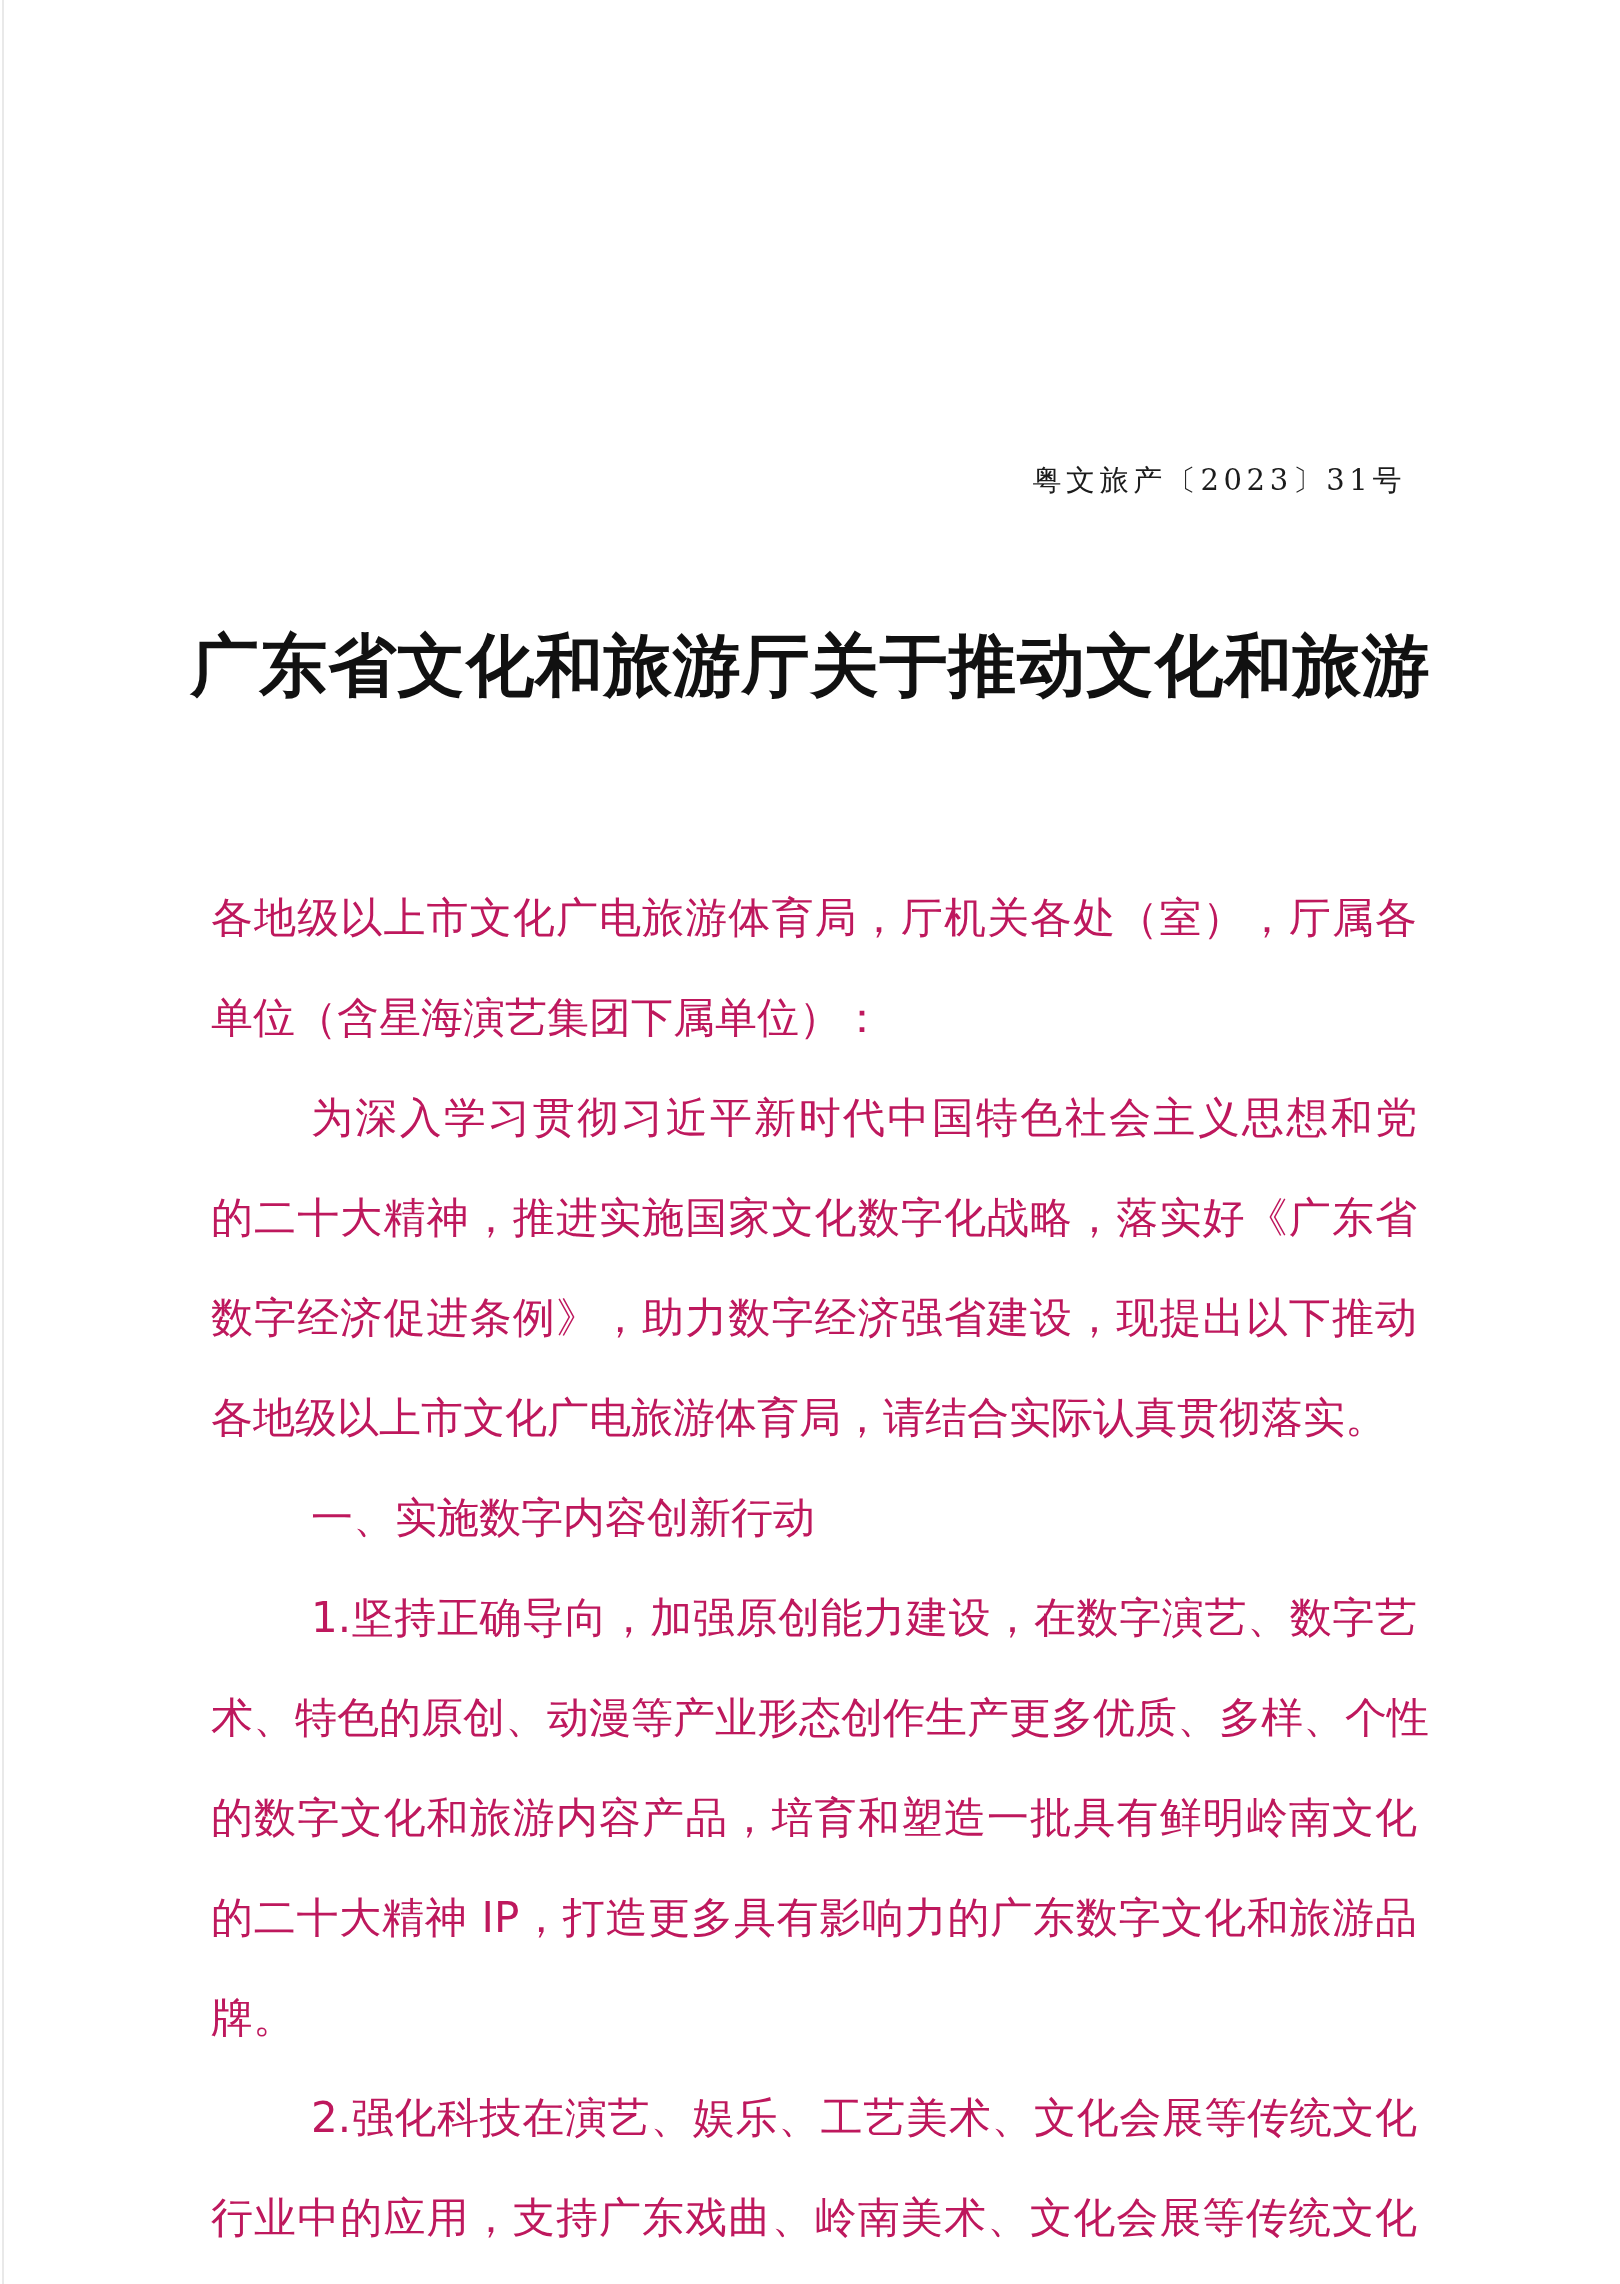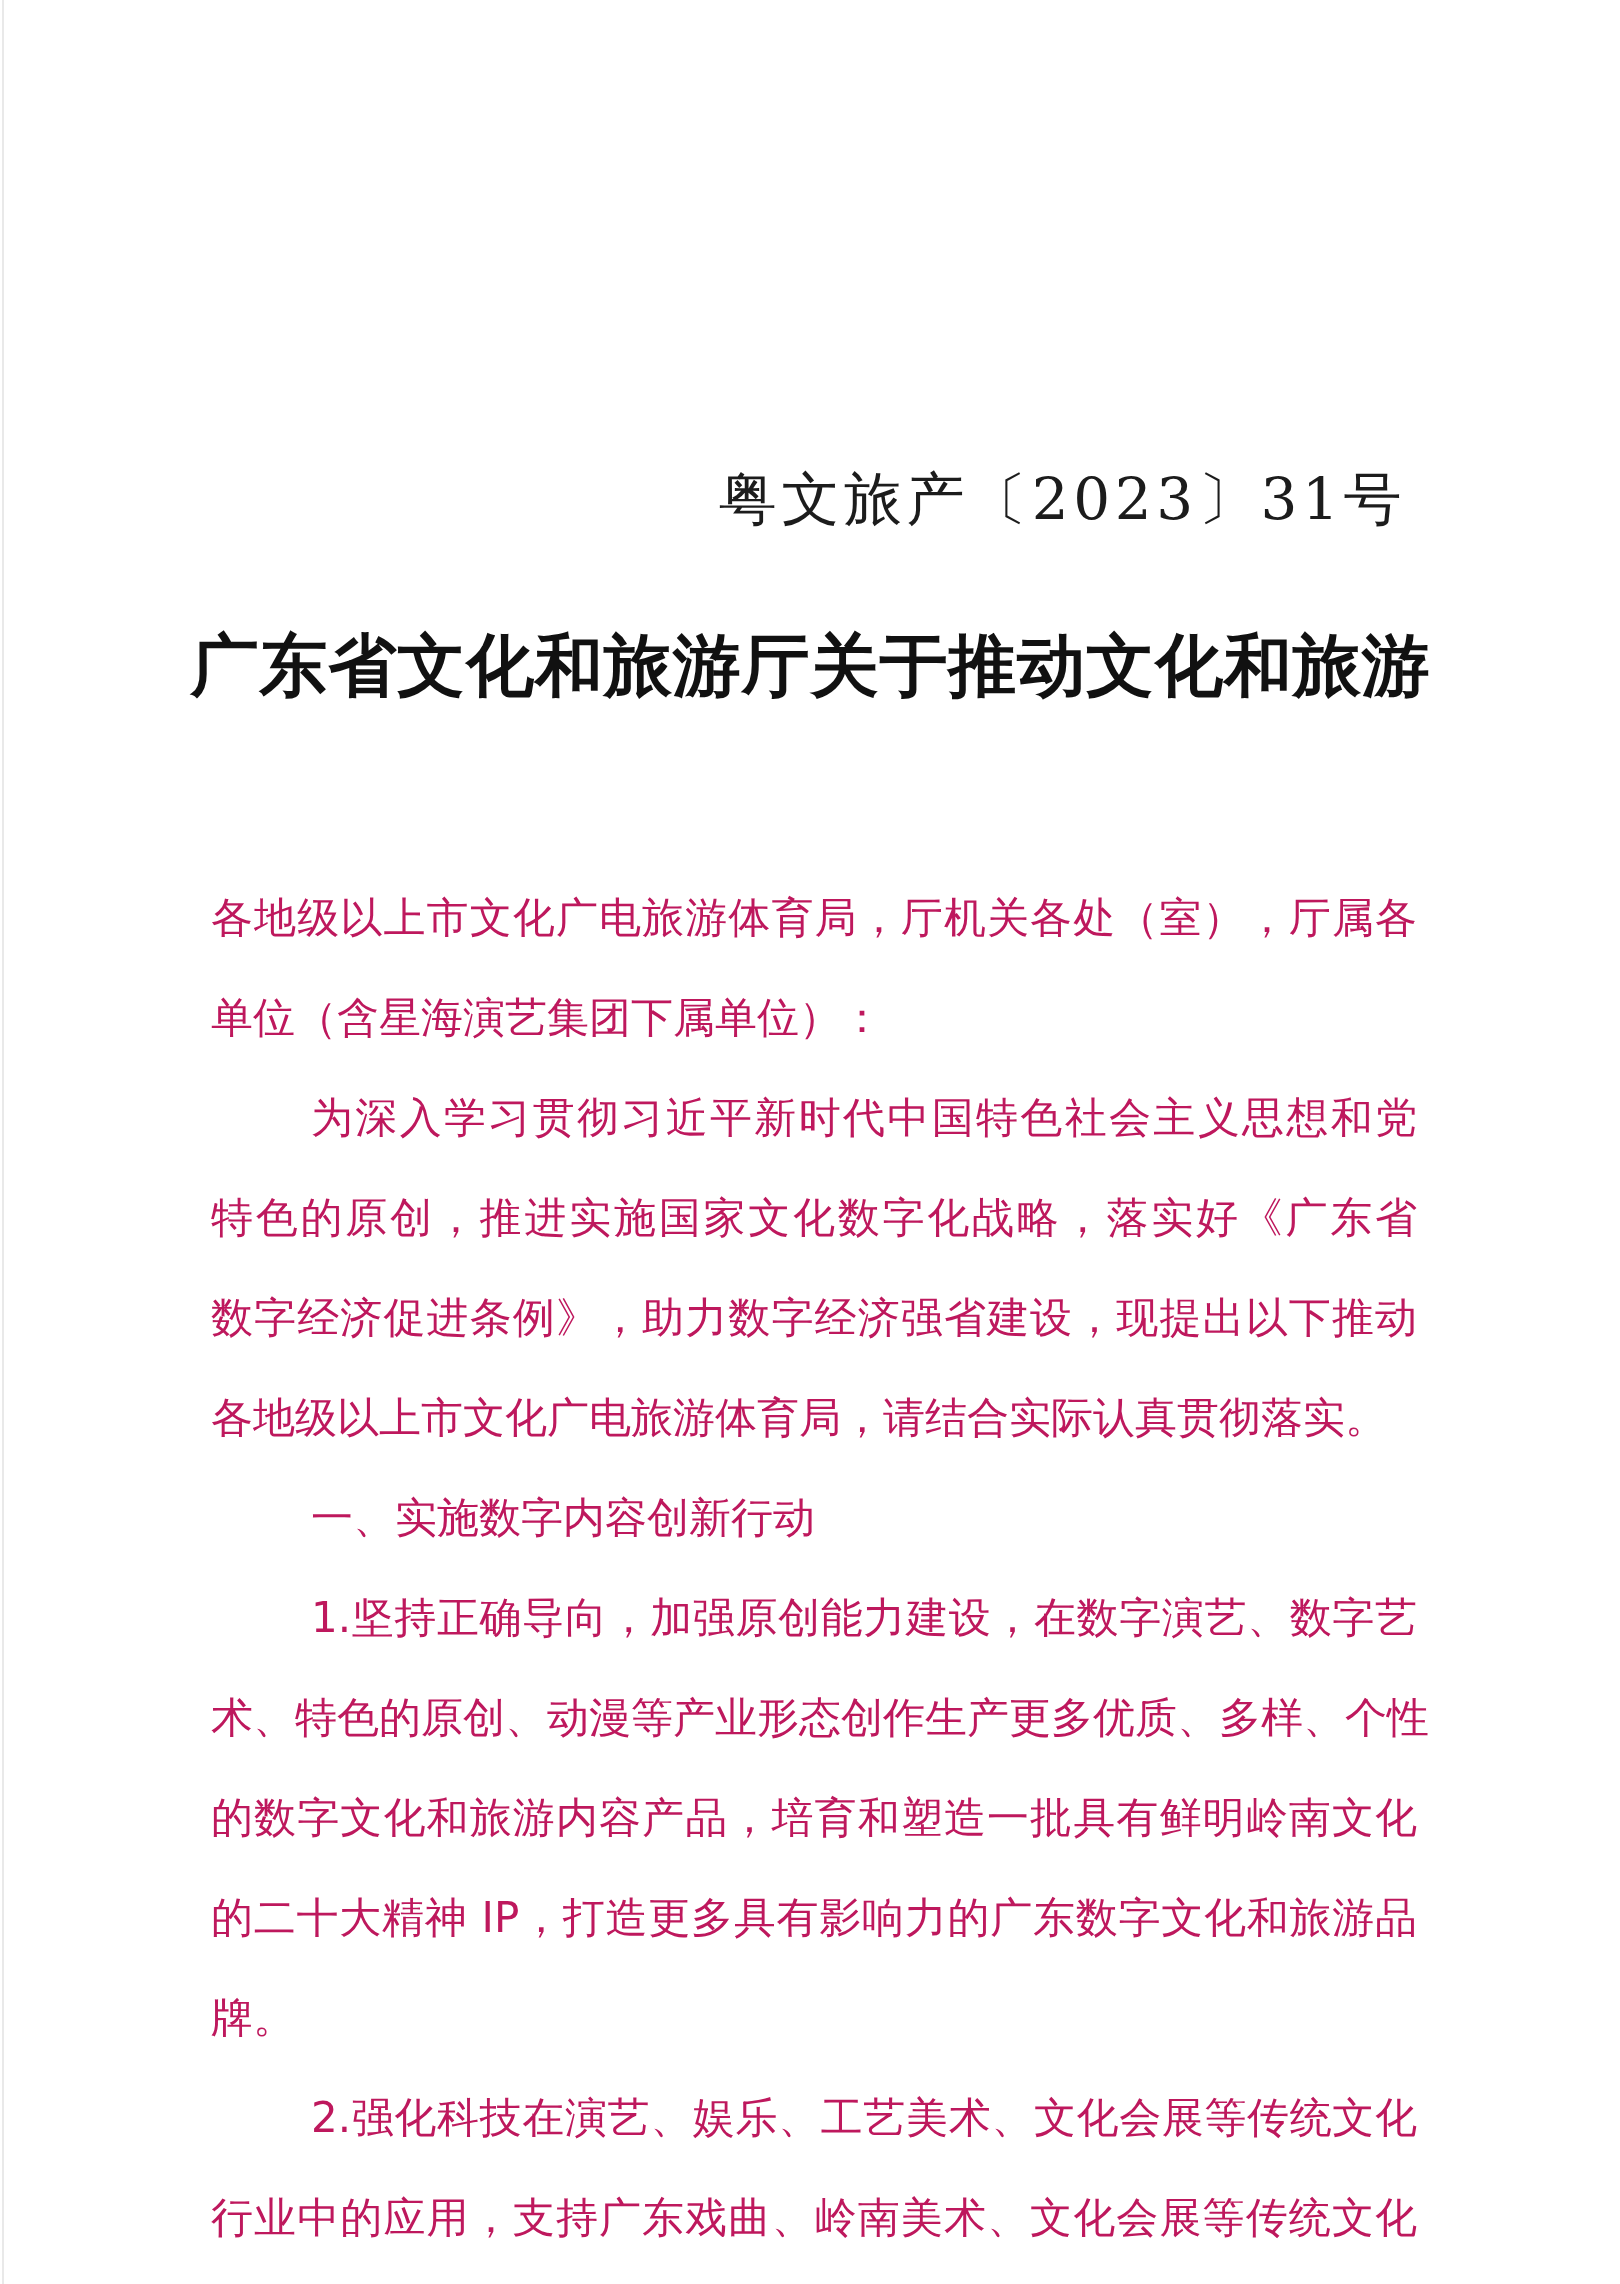--- a/index.html
+++ b/index.html
@@ -20,21 +20,21 @@
     left: 1.8px;
     top: 0;
     width: 1.8px;
     height: 2304px;
     background: #e9e9e9;
   }
   .doc-number {
     position: absolute;
     top: 461px;
     right: 215px;
-    font-size: 58px;
+    font-size: 29px;
     letter-spacing: 4.6px;
     white-space: nowrap;
     font-family: "DejaVu Serif", serif;
     color: #1c1c1c;
   }
   .title {
     position: absolute;
     left: 0;
     width: 1621px;
     top: 621px;
@@ -86,21 +86,21 @@
 </div>
 
 <div class="body">
   <div>
     <div class="line">各地级以上市文化广电旅游体育局，厅机关各处（室），厅属各</div>
     <div class="line last">单位（含星海演艺集团下属单位）：</div>
   </div>
 
   <div>
     <div class="line indent">为深入学习贯彻习近平新时代中国特色社会主义思想和党</div>
-    <div class="line">特色的原创，推进实施国家文化数字化战略，落实好《广东省</div>
+    <div class="line">的二十大精神，推进实施国家文化数字化战略，落实好《广东省</div>
     <div class="line">数字经济促进条例》，助力数字经济强省建设，现提出以下推动</div>
     <div class="line last">各地级以上市文化广电旅游体育局，请结合实际认真贯彻落实。</div>
   </div>
 
   <div class="heading">一、实施数字内容创新行动</div>
 
   <div>
     <div class="line indent">1.坚持正确导向，加强原创能力建设，在数字演艺、数字艺</div>
     <div class="line">术、特色的原创、动漫等产业形态创作生产更多优质、多样、个性</div>
     <div class="line">的数字文化和旅游内容产品，培育和塑造一批具有鲜明岭南文化</div>

